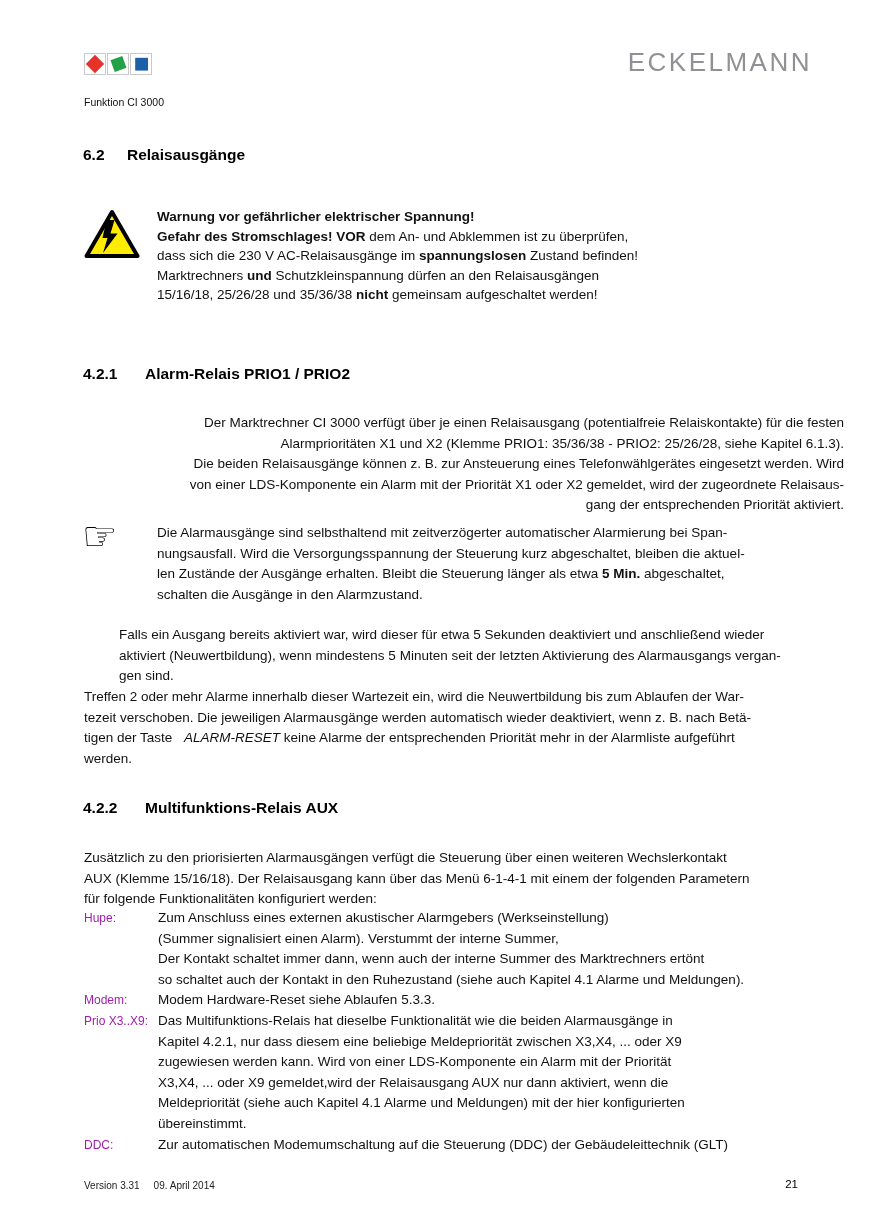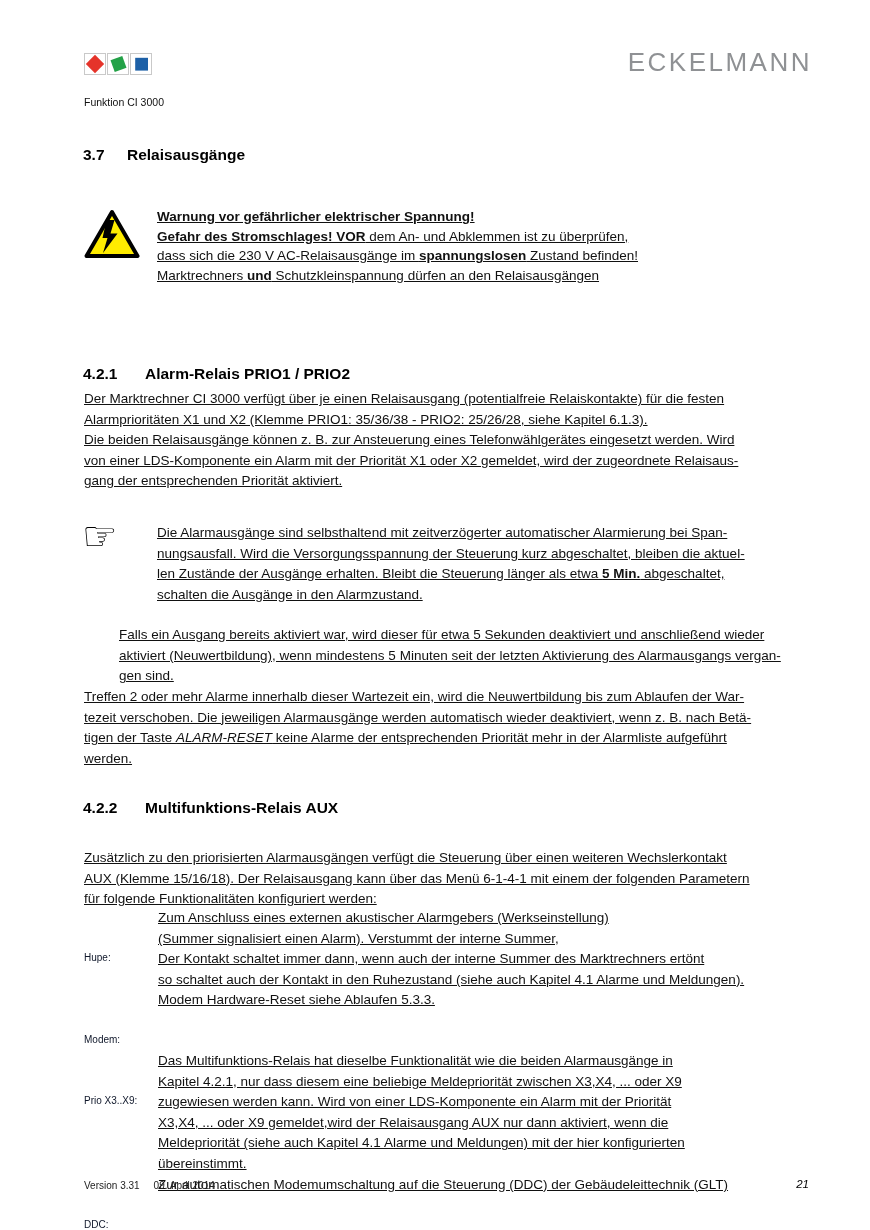--- a/index.html
+++ b/index.html
@@ -20,79 +20,80 @@
   
   .h{position:absolute;left:83px;margin:0;font-weight:bold;font-size:15.5px;line-height:20px;color:#000;white-space:nowrap;}
   .h .hnum{display:inline-block;}
   .h1 .hnum{width:44px;}
   .h2 .hnum{width:62px;}
   .h-42{top:145px;}
   .h-421{top:364px;}
   .h-422{top:798px;}
   
   .rich{font-size:13.5px;line-height:20.6px;color:#111;}
-  .rich .tl{white-space:nowrap;text-decoration:underline;}
+  .rich .tl{white-space:nowrap;}
   .rich .b{font-weight:bold;}
-  .rich .it{font-style:italic;}
+  .rich .it{font-style:italic;margin-left:8px;}
   
   .warn-icon{position:absolute;left:84px;top:209px;width:56px;height:50px;}
   .warn-text{position:absolute;left:157px;top:207px;line-height:19.5px;}
   
   .para{position:absolute;left:84px;width:760px;}
-  .p421{top:389px;}
+  .p421{top:413px;text-align:right;}
   .p-falls{top:625px;margin-left:35px;}
   .p-treffen{top:687px;}
   .p422{top:848px;}
   
   .note-icon{
     position:absolute;left:82px;top:514px;width:62px;height:44px;
     font-family:"DejaVu Sans",sans-serif;font-size:40px;line-height:44px;color:#000;
   }
   .note-text{position:absolute;left:157px;top:523px;}
   
   .deflist{position:absolute;left:84px;top:908px;width:740px;}
   .defitem{display:flex;align-items:flex-start;}
-  .defterm{flex:0 0 74px;font-size:10px;line-height:20.6px;color:#0f172a;white-space:nowrap;margin-top:40px;}
+  .defterm{flex:0 0 74px;font-size:12px;line-height:20.6px;color:#a21caf;white-space:nowrap;}
   .defbody{flex:1 1 auto;}
   
   .footer-left{position:absolute;left:84px;top:1180px;font-size:10px;color:#222;}
   .footer-left .fd{margin-left:14px;}
-  .footer-page{position:absolute;right:61px;top:1178px;font-size:11.5px;color:#000;font-style:italic;}
+  .footer-page{position:absolute;right:72px;top:1178px;font-size:11.5px;color:#000;}
 </style>
 </head>
 <body>
 
 <div class="page">
 
   <div class="logo">
     <svg width="68" height="23" viewBox="0 0 68 23">
       <rect x="0.5" y="0.5" width="21" height="21" fill="#ffffff" stroke="#c9c9c9"></rect>
       <rect x="23.5" y="0.5" width="21" height="21" fill="#ffffff" stroke="#c9c9c9"></rect>
       <rect x="46.5" y="0.5" width="21" height="21" fill="#ffffff" stroke="#c9c9c9"></rect>
       <rect x="4.5" y="4.5" width="13" height="13" fill="#e5332a" transform="rotate(45 11 11)"></rect>
       <rect x="28.25" y="4.75" width="12.5" height="12.5" fill="#23a147" transform="rotate(-20 34.5 11)"></rect>
       <rect x="51.2" y="4.8" width="12.8" height="12.8" fill="#1d60a7"></rect>
     </svg>
   </div>
   <div class="product-label">Funktion CI 3000</div>
   <div class="brand">ECKELMANN</div>
 
-  <h1 class="h h1 h-42"><span class="hnum">3.7</span><span>Relaisausgänge</span></h1>
+  <h1 class="h h1 h-42"><span class="hnum">6.2</span><span>Relaisausgänge</span></h1>
 
   <div class="warn-icon">
     <svg width="56" height="50" viewBox="0 0 56 50">
       <path d="M28 3 L53.5 47 L2.5 47 Z" fill="#ffec00" stroke="#000000" stroke-width="4" stroke-linejoin="round"></path>
       <polygon points="30.5,11 22.5,11 18.5,29 23.5,29 19,44 33.5,24.5 26.5,24.5" fill="#000000"></polygon>
     </svg>
   </div>
   <div class="warn-text rich">
       <div class="tl"><span class="b">Warnung vor gefährlicher elektrischer Spannung!</span></div>
       <div class="tl"><span class="b">Gefahr des Stromschlages! VOR</span><span> dem An- und Abklemmen ist zu überprüfen,</span></div>
       <div class="tl"><span>dass sich die 230 V AC-Relaisausgänge im </span><span class="b">spannungslosen</span><span> Zustand befinden!</span></div>
       <div class="tl"><span>Marktrechners </span><span class="b">und</span><span> Schutzkleinspannung dürfen an den Relaisausgängen</span></div>
+      <div class="tl"><span>15/16/18, 25/26/28 und 35/36/38 </span><span class="b">nicht</span><span> gemeinsam aufgeschaltet werden!</span></div>
     </div>
 
   <h2 class="h h2 h-421"><span class="hnum">4.2.1</span><span>Alarm-Relais PRIO1 / PRIO2</span></h2>
 
   <div class="para rich p421">
       <div class="tl"><span>Der Marktrechner CI 3000 verfügt über je einen Relaisausgang (potentialfreie Relaiskontakte) für die festen</span></div>
       <div class="tl"><span>Alarmprioritäten X1 und X2 (Klemme PRIO1: 35/36/38 - PRIO2: 25/26/28, siehe Kapitel 6.1.3).</span></div>
       <div class="tl"><span>Die beiden Relaisausgänge können z. B. zur Ansteuerung eines Telefonwählgerätes eingesetzt werden. Wird</span></div>
       <div class="tl"><span>von einer LDS-Komponente ein Alarm mit der Priorität X1 oder X2 gemeldet, wird der zugeordnete Relaisaus-</span></div>
       <div class="tl"><span>gang der entsprechenden Priorität aktiviert.</span></div>

